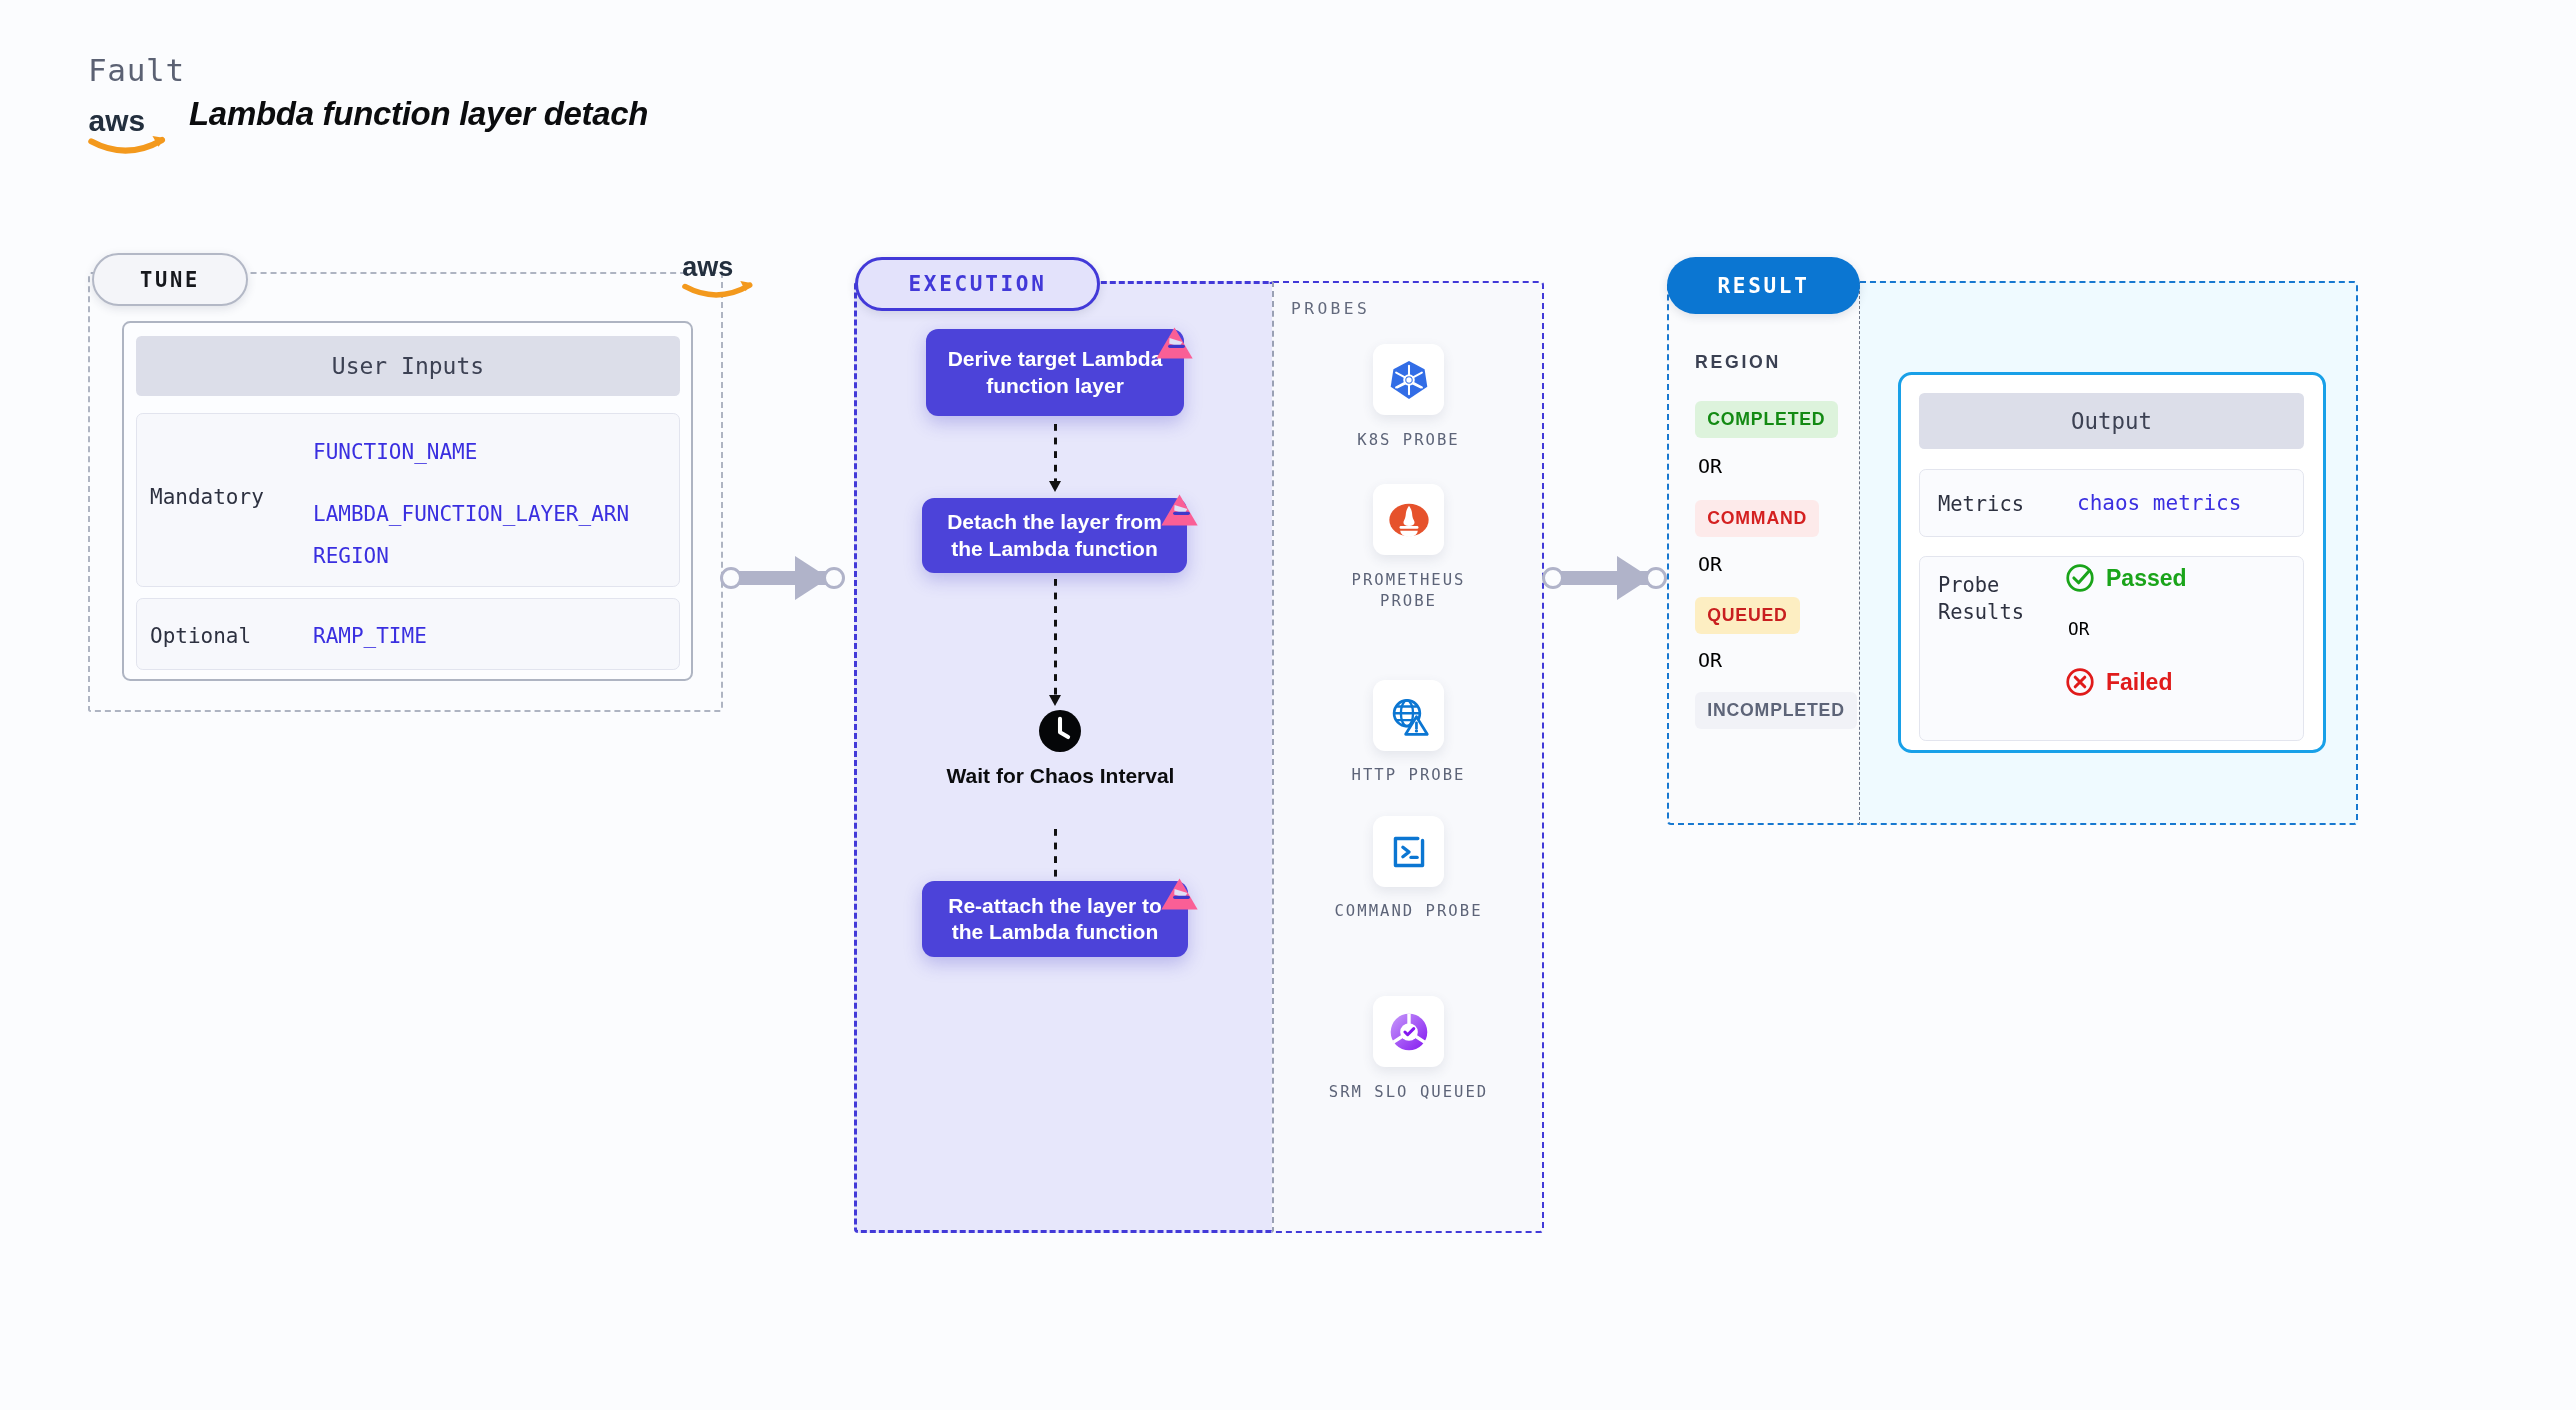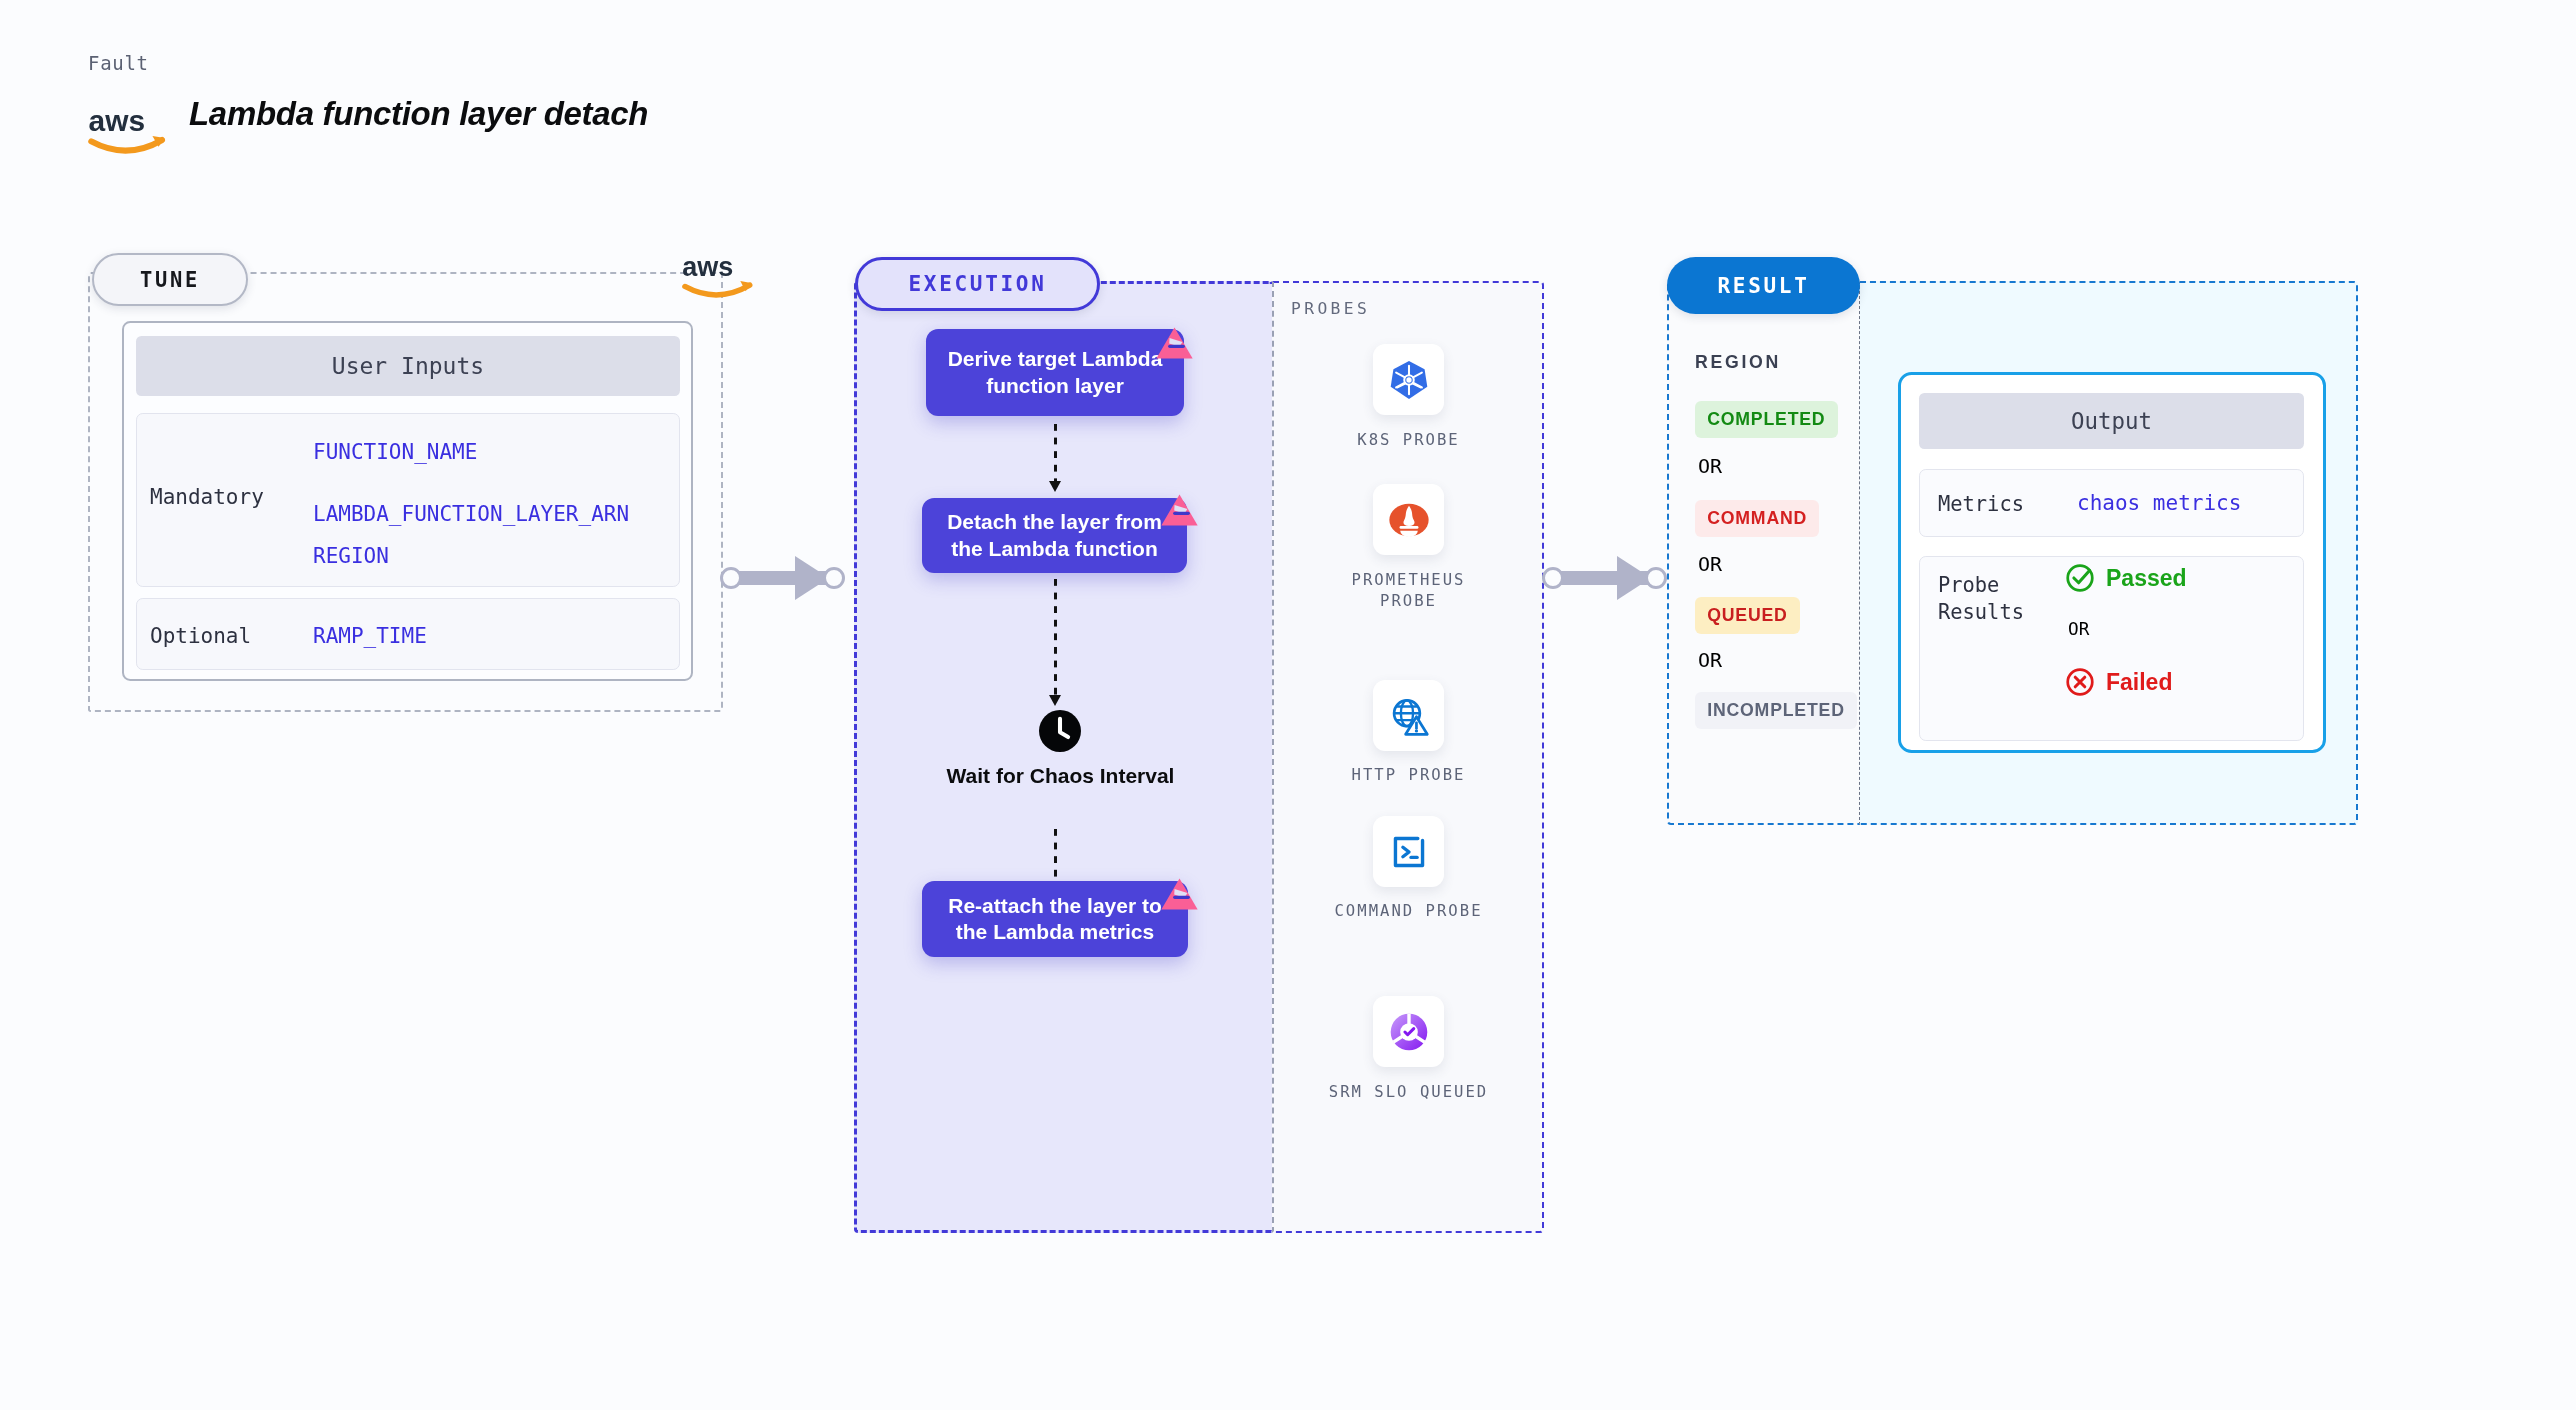--- a/index.html
+++ b/index.html
@@ -8,21 +8,21 @@
     background: #fbfcfe;
     font-family: "Liberation Sans", sans-serif;
     overflow: hidden;
   }
   #root { position: relative; width: 2576px; height: 1410px; }
 
   
   .hdr-fault {
     position: absolute; left: 88px; top: 52px;
     font-family: "DejaVu Sans Mono", monospace;
-    font-size: 19px; color: #5b6173; letter-spacing: 0.7px;
+    font-size: 31px; color: #5b6173; letter-spacing: 0.7px;
   }
   .hdr-awslogo {
     position: absolute; left: 87px; top: 102px;
     width: 82px; height: 53px;
   }
   .hdr-title {
     position: absolute; left: 189px; top: 95px;
     font-size: 33px; font-weight: 700; color: #0b0c0e;
     letter-spacing: -0.3px;
     font-style: italic;
@@ -309,21 +309,21 @@
   <div class="dotted-arrow" style="left:1054px; top:579px; height:117px;"></div>
 
   <svg id="clock-icon" viewBox="0 0 62 62">
     <circle cx="31" cy="31" r="31" fill="#050608"></circle>
     <path d="M31 13 L31 33 L43 40" stroke="#ffffff" stroke-width="6" fill="none" stroke-linecap="round" stroke-linejoin="round"></path>
   </svg>
   <div id="wait-label">Wait for Chaos Interval</div>
 
   <div class="dotted-arrow" style="left:1054px; top:829px; height:72px;"></div>
 
-  <div class="step" style="left:922px; top:881px; width:266px; height:76px;">Re-attach the layer to the Lambda metrics</div>
+  <div class="step" style="left:922px; top:881px; width:266px; height:76px;">Re-attach the layer to the Lambda function</div>
   <svg class="litmus-badge" style="left:1160px; top:877px;" viewBox="0 0 58 50">
     <path d="M29 2 L56 48 L2 48 Z" fill="#fa5f96"></path>
     <path d="M20 20 L40 20 L38 28 L22 28 Z" fill="#dfe0f5" transform="rotate(18 29 24)"></path>
     <path d="M22 30 L42 30" stroke="#3f37c9" stroke-width="5" stroke-linecap="round"></path>
   </svg>
 
   <div class="probe-tile" style="left:1373px; top:344px;">
     <svg width="42" height="42" viewBox="0 0 62 62">
       <path d="M31 3 L54 15 L58 41 L31 59 L4 41 L8 15 Z" fill="#326de6"></path>
       <circle cx="31" cy="31" r="7" fill="none" stroke="#fff" stroke-width="3"></circle>

